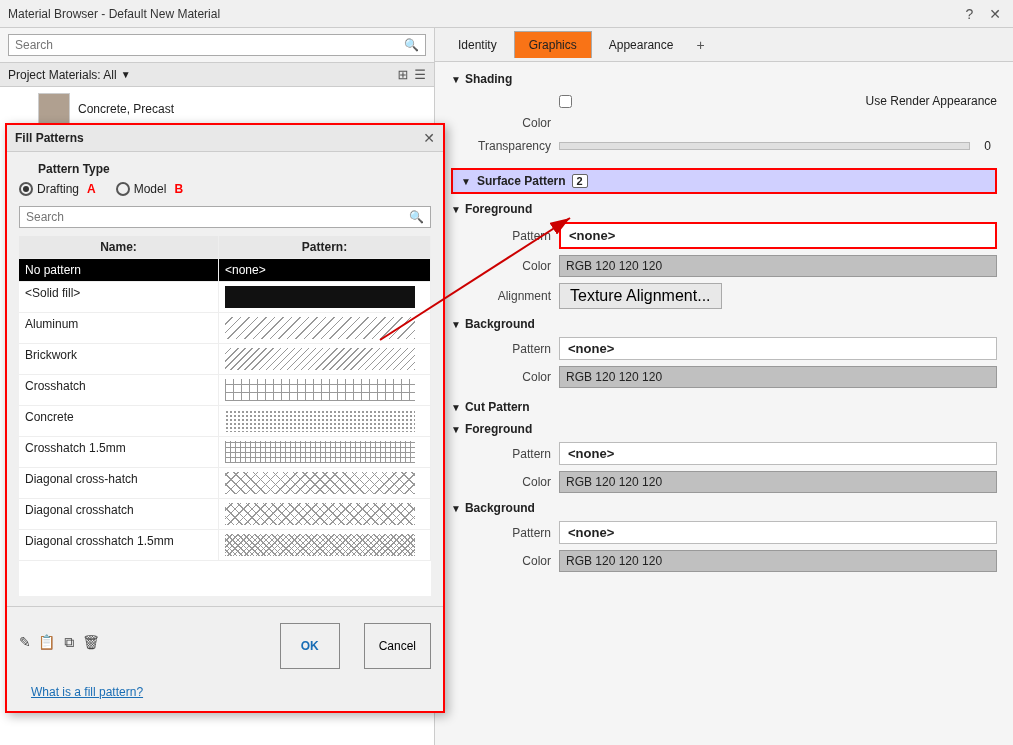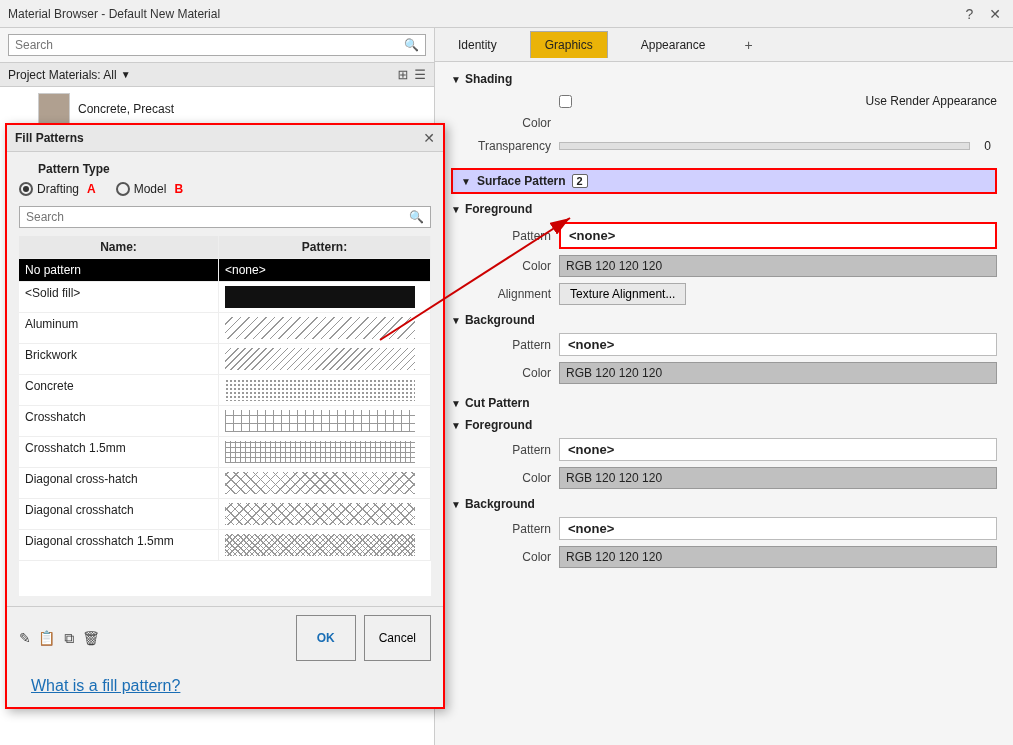--- a/index.html
+++ b/index.html
@@ -103,33 +103,33 @@
       flex-direction: column;
     }
 
     
     .tabs-bar {
       display: flex;
       align-items: center;
       background: #f0f0f0;
       border-bottom: 1px solid #ccc;
       padding: 0 8px;
-      gap: 18px;
+      gap: 2px;
       height: 34px;
     }
     .tab {
       padding: 6px 14px;
       cursor: pointer;
       border: 1px solid transparent;
       border-bottom: none;
       font-size: 12px;
       background: #f0f0f0;
     }
     .tab.active {
-      background: #eab308;
+      background: #f97316;
       border-color: #aaa;
       border-bottom-color: white;
       z-index: 1;
     }
     .tab-add {
       background: none; border: none; cursor: pointer;
       font-size: 14px; color: #555; padding: 2px 6px;
     }
 
     
@@ -236,21 +236,21 @@
       background: #c0c0c0;
       padding: 3px 6px;
       border: 1px solid #999;
     }
 
     .alignment-btn {
       padding: 3px 10px;
       border: 1px solid #aaa;
       background: #e8e8e8;
       cursor: pointer;
-      font-size: 12px;
+      font-size: 16px;
     }
 
     .dialog {
       position: absolute;
       top: 95px;
       left: 5px;
       width: 440px;
       background: #f0f0f0;
       border: 1px solid #888;
       box-shadow: 3px 3px 10px rgba(0,0,0,0.3);
@@ -394,42 +394,42 @@
     .dialog-bottom {
       border-top: 1px solid #ccc;
       padding: 8px 12px;
       display: flex;
       align-items: center;
     }
     .dialog-icons { display: flex; gap: 8px; flex: 1; }
     .dialog-icon-btn {
       background: none; border: none; cursor: pointer; font-size: 14px; color: #444;
     }
-    .dialog-actions { display: flex; gap: 8px; margin-top: 0; }
+    .dialog-actions { display: flex; gap: 24px; margin-top: 8px; }
     .btn-ok {
       padding: 4px 20px;
       background: #f0f0f0;
       border: 1px solid #888;
       cursor: pointer;
       font-size: 12px;
       color: #1a6eb5;
       font-weight: bold;
     }
     .btn-cancel {
       padding: 15px 14px;
       background: #f0f0f0;
       border: 1px solid #888;
       cursor: pointer;
       font-size: 12px;
     }
 
     .fill-pattern-link {
       color: #1a6eb5;
       text-decoration: underline;
-      font-size: 16px;
+      font-size: 12px;
       cursor: pointer;
       padding: 4px 12px;
     }
 
     .dialog-footer-row {
       display: flex;
       align-items: center;
       justify-content: space-between;
       padding: 4px 12px 8px 12px;
     }
@@ -545,29 +545,29 @@
                   <div class="pattern-aluminum"></div>
                 </td>
               </tr>
               <tr>
                 <td class="col-name">Brickwork</td>
                 <td class="col-pattern">
                   <div class="pattern-brickwork"></div>
                 </td>
               </tr>
               <tr>
+                <td class="col-name">Crosshatch</td>
+                <td class="col-pattern">
+                  <div class="pattern-crosshatch"></div>
+                </td>
+              </tr>
+              <tr>
                 <td class="col-name">Concrete</td>
                 <td class="col-pattern">
                   <div class="pattern-concrete"></div>
-                </td>
-              </tr>
-              <tr>
-                <td class="col-name">Crosshatch</td>
-                <td class="col-pattern">
-                  <div class="pattern-crosshatch"></div>
                 </td>
               </tr>
               <tr>
                 <td class="col-name">Crosshatch 1.5mm</td>
                 <td class="col-pattern">
                   <div class="pattern-crosshatch15"></div>
                 </td>
               </tr>
               <tr>
                 <td class="col-name">Diagonal cross-hatch</td>

